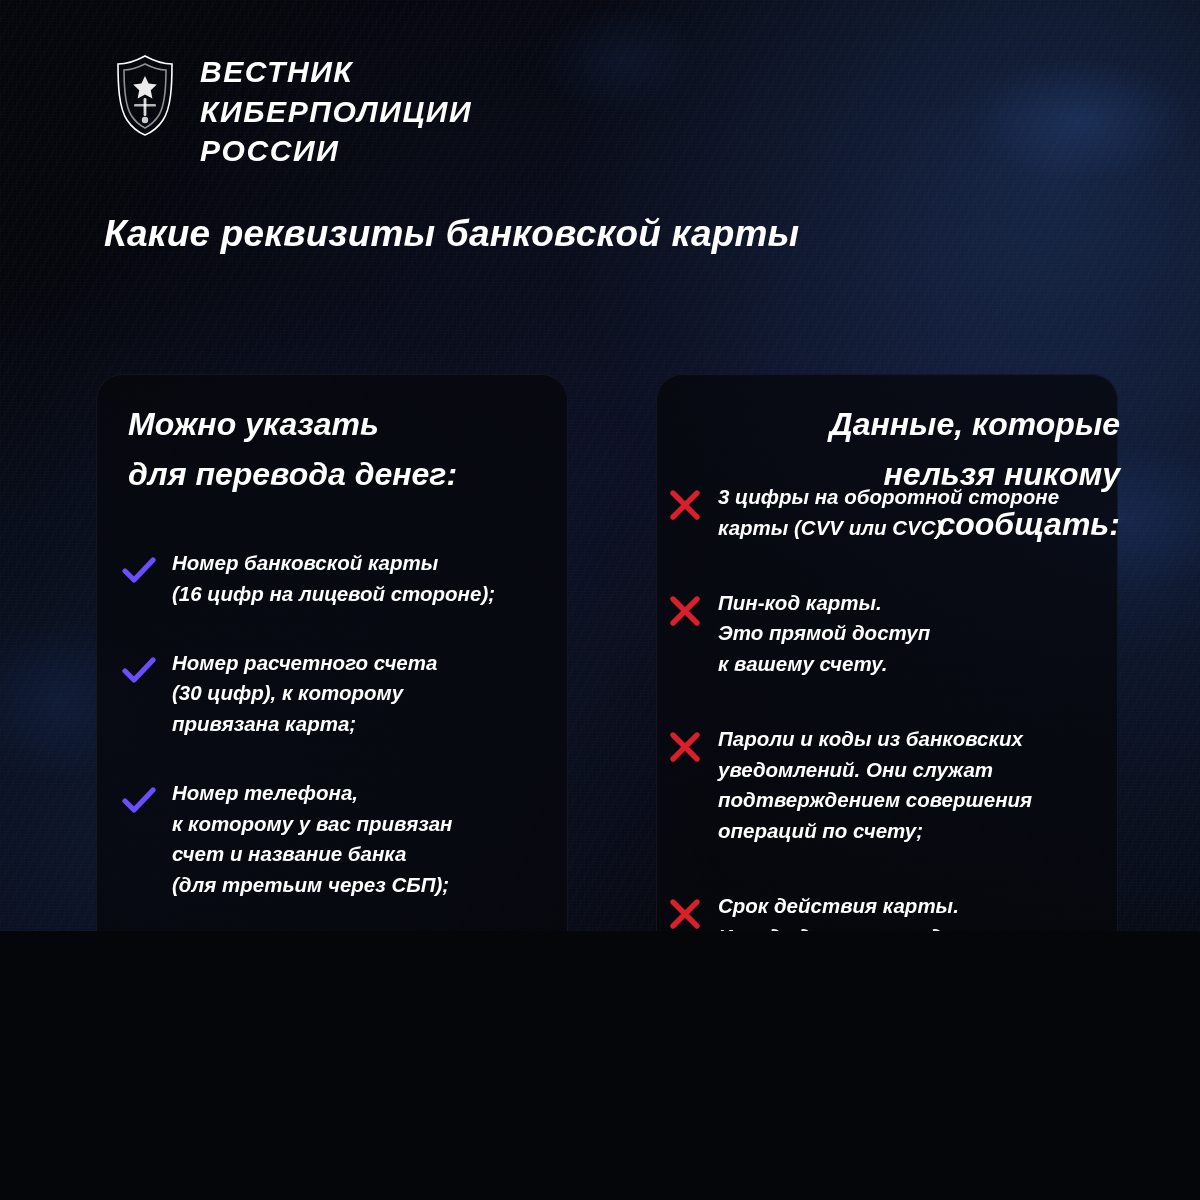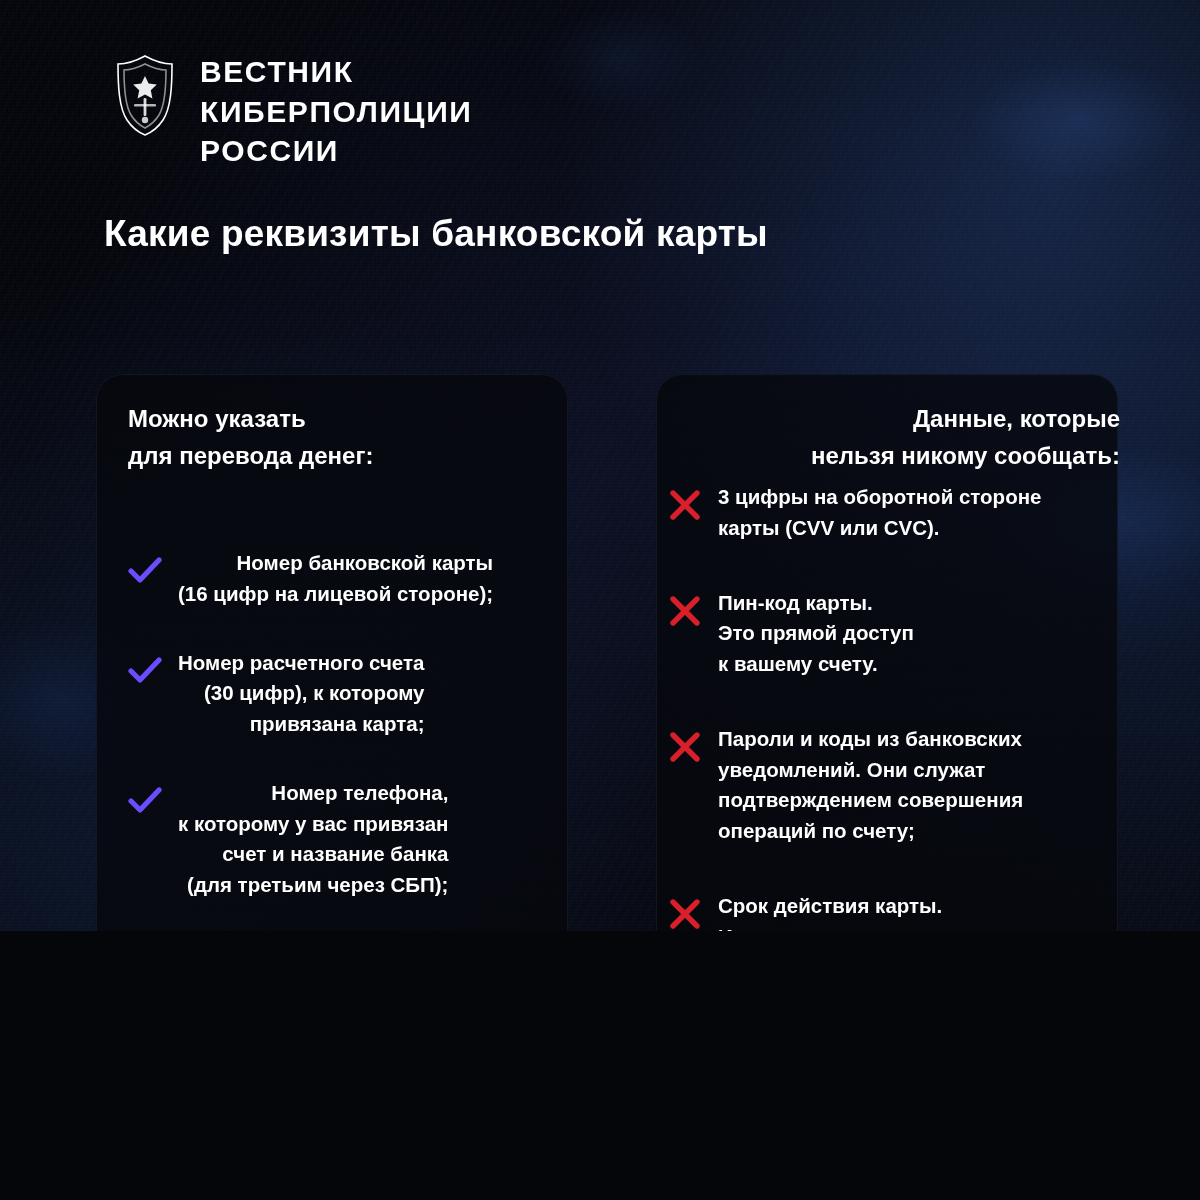--- a/index.html
+++ b/index.html
@@ -22,20 +22,21 @@
     inset: 0;
     width: 1200px;
     height: 931px;
     background:
       radial-gradient(circle at 88% 18%, rgba(40,70,130,0.45) 0%, rgba(10,14,28,0) 38%),
       radial-gradient(circle at 12% 88%, rgba(25,45,90,0.40) 0%, rgba(8,10,20,0) 42%),
       radial-gradient(circle at 95% 62%, rgba(30,55,110,0.35) 0%, rgba(8,10,20,0) 40%),
       radial-gradient(circle at 50% 50%, rgba(14,18,40,0.85) 0%, #05060b 75%),
       #05060a;
     overflow: hidden;
+    font-style: italic;
   }
   #noise {
     position: absolute;
     inset: 0;
     opacity: 0.55;
     background-image:
       repeating-linear-gradient(0deg, rgba(255,255,255,0.022) 0px, rgba(255,255,255,0.022) 1px, rgba(0,0,0,0) 1px, rgba(0,0,0,0) 3px),
       repeating-linear-gradient(90deg, rgba(90,130,200,0.035) 0px, rgba(90,130,200,0.035) 1px, rgba(0,0,0,0) 1px, rgba(0,0,0,0) 4px),
       repeating-linear-gradient(118deg, rgba(60,110,190,0.05) 0px, rgba(60,110,190,0.05) 2px, rgba(0,0,0,0) 2px, rgba(0,0,0,0) 9px);
     pointer-events: none;
@@ -92,30 +93,30 @@
     position: absolute;
     border-radius: 26px;
     background: rgba(6,7,12,0.80);
     box-shadow: inset 0 0 0 1px rgba(120,150,210,0.10);
   }
   #card-allowed { left: 96px; top: 374px; width: 472px; height: 780px; }
   #card-forbidden { left: 656px; top: 374px; width: 462px; height: 780px; }
 
   .card-heading {
     position: absolute;
-    font-size: 24px;
+    font-size: 32px;
     font-weight: bold;
     line-height: 1.56;
     color: #ffffff;
   }
   #heading-allowed { left: 128px; top: 400px; width: 400px; }
   #heading-forbidden { left: 700px; top: 400px; width: 420px; text-align: right; }
 
   .item-list { position: absolute; }
-  #list-allowed { left: 128px; top: 548px; width: 440px; text-align: right; }
+  #list-allowed { left: 122px; top: 548px; width: 440px; }
   #list-forbidden { left: 668px; top: 482px; width: 440px; }
 
   .item {
     display: flex;
     align-items: flex-start;
     gap: 16px;
     margin-bottom: 38px;
   }
   #list-forbidden .item { margin-bottom: 44px; }
 

